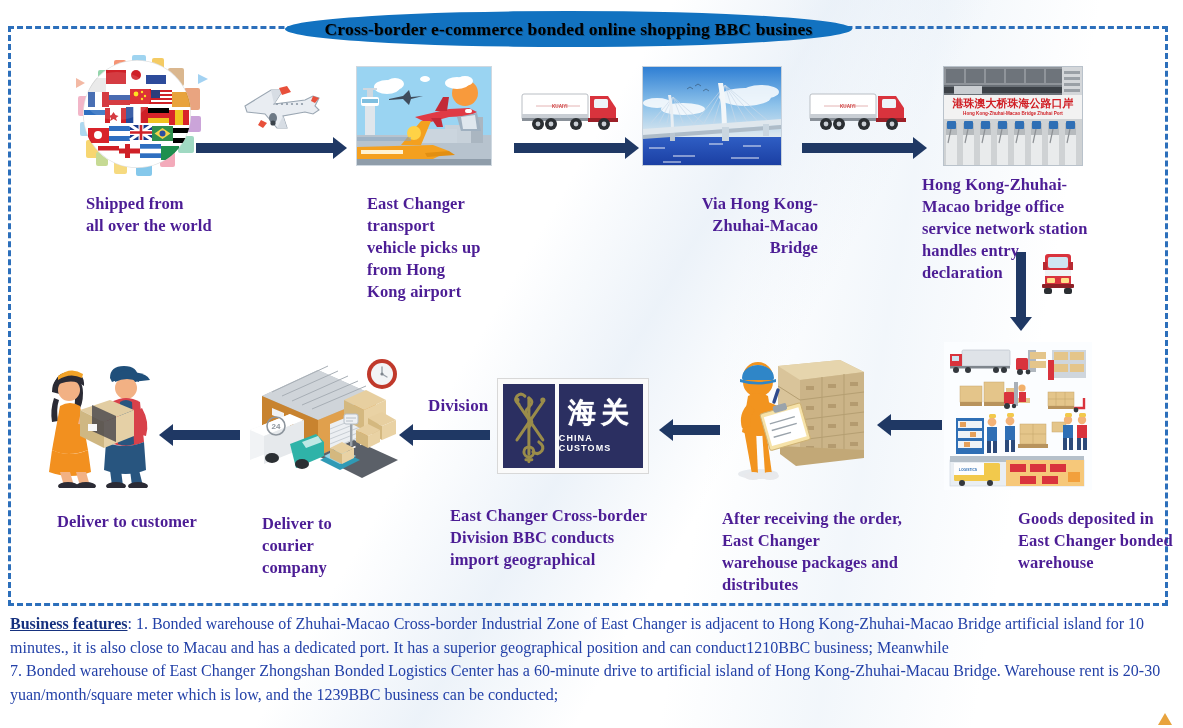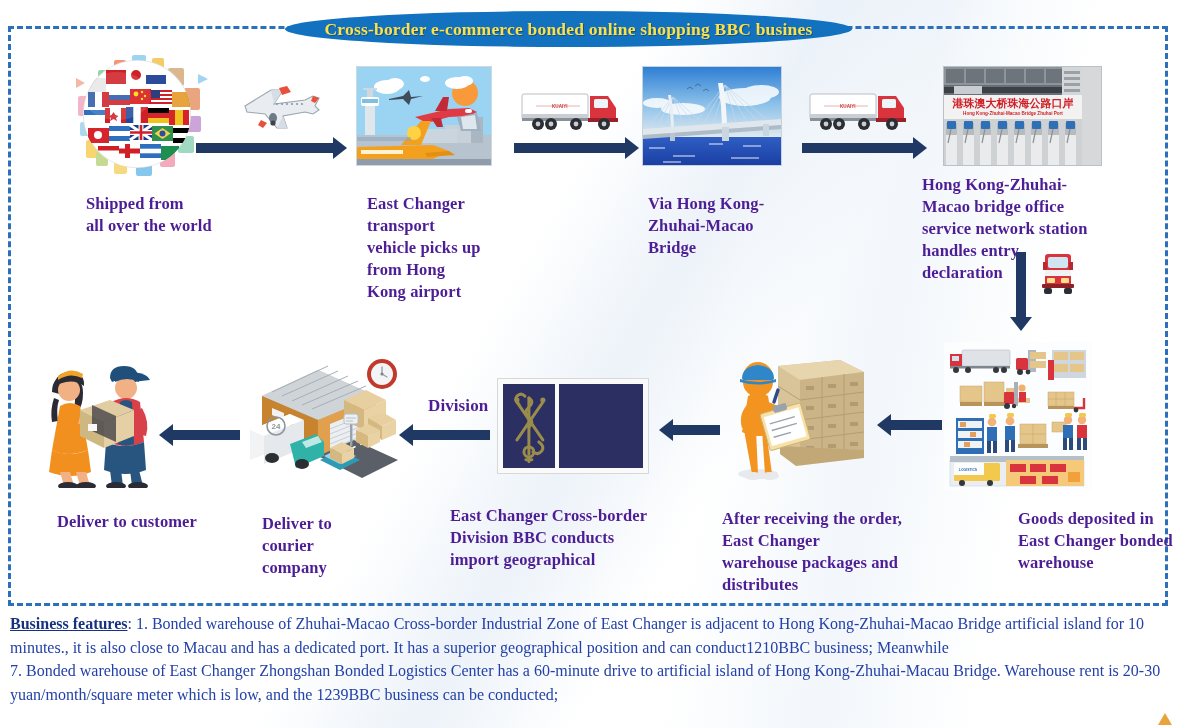--- a/index.html
+++ b/index.html
@@ -20,21 +20,21 @@
   .diagram-frame{
     position:absolute;left:8px;top:26px;width:1160px;height:580px;
     border:3px dashed #2c6fbb;box-sizing:border-box;z-index:1;background:transparent;
   }
   .title-ellipse{
     position:absolute;left:285px;top:11px;width:567px;height:36px;
     background:#1272c0;border-radius:50%/50%;
     z-index:5;display:flex;align-items:center;justify-content:center;
   }
   .title-ellipse span{
-    color:#fde047;font-weight:bold;font-size:17.5px;letter-spacing:.2px;
+    color:#000000;font-weight:bold;font-size:17.5px;letter-spacing:.2px;
     text-shadow:1px 1px 0 rgba(0,0,0,.28);white-space:nowrap;
   }
   .node{position:absolute;z-index:3;}
   .caption{
     position:absolute;z-index:4;color:#4c1d95;font-weight:bold;
     font-size:16.5px;line-height:1.33;letter-spacing:.1px;
   }
   
   .arrow-r{position:absolute;z-index:3;height:10px;background:#1f3864;}
   .arrow-r:after{content:"";position:absolute;right:-13px;top:-6px;
@@ -46,21 +46,21 @@
   .arrow-d:after{content:"";position:absolute;bottom:-13px;left:-6px;
     border-top:14px solid #1f3864;border-left:11px solid transparent;border-right:11px solid transparent;}
 
   
   .globe{position:relative;width:150px;height:128px;}
   
   .airport{position:relative;width:136px;height:100px;border:1px solid #cfd8e0;box-sizing:border-box;overflow:hidden;background:#9fd4ef;}
   
   .bridge{position:relative;width:140px;height:100px;overflow:hidden;border:1px solid #c8d2dc;box-sizing:border-box;}
   
-  .port{position:relative;width:159px;height:100px;overflow:hidden;border:1px solid #b9c2cb;box-sizing:border-box;background:#d6d8da;}
+  .port{position:relative;width:140px;height:100px;overflow:hidden;border:1px solid #b9c2cb;box-sizing:border-box;background:#d6d8da;}
   
   .customs{position:relative;width:152px;height:96px;background:#fafafa;border:1px solid #d8d8d8;box-sizing:border-box;padding:5px;}
   .customs-inner{position:relative;width:100%;height:100%;background:#2b2f61;display:flex;}
   .customs-left{width:37%;border-right:4px solid #fafafa;position:relative;}
   .customs-right{flex:1;position:relative;display:flex;flex-direction:column;align-items:center;justify-content:center;}
   .han{color:#fff;font-weight:bold;font-size:28px;line-height:1;letter-spacing:5px;
        font-family:"DejaVu Sans", sans-serif;text-shadow:0 0 1px #fff;}
   .cc-text{color:#fff;font-family:"Liberation Sans",sans-serif;font-size:9px;font-weight:bold;letter-spacing:1.1px;margin-top:6px;}
   
   .whouse{position:relative;width:150px;height:125px;}
@@ -383,21 +383,21 @@
         <rect x="6" y="80" width="16" height="2"></rect>
           <rect x="30" y="88" width="22" height="2"></rect>
         <rect x="66" y="76" width="14" height="2"></rect>
           <rect x="88" y="90" width="28" height="2"></rect>
         <rect x="100" y="78" width="18" height="2"></rect>
           <rect x="20" y="94" width="18" height="2"></rect>
       </g>
     </svg>
   </div>
 </div>
-<div class="caption" style="left:648px;top:193px;width:170px;">
+<div class="caption" style="left:648px;top:193px;width:170px;text-align:right;">
   <span style="white-space:pre-line;">Via Hong Kong-
 Zhuhai-Macao
 Bridge</span>
 </div>
 
 <div class="node" style="left:806px;top:88px;">
   <svg width="104" height="46" viewBox="0 0 104 46">
     <rect x="4" y="6" width="66" height="26" rx="2" fill="#ffffff" stroke="#b9bec4"></rect>
     <rect x="4" y="26" width="66" height="6" fill="#c9ced4"></rect>
     <path d="M18 18 H62" stroke="#e4b4b4" stroke-width="1"></path>
@@ -747,20 +747,24 @@
             <path d="M36 58 q6 4 3 9 q-4 5 -9 1"></path>
             <circle cx="26" cy="68" r="5"></circle>
             <path d="M26 73 L26 78 M23 76 L29 76"></path>
           </g>
           <g fill="#9a8c4a">
             <circle cx="14" cy="16" r="2.6"></circle>
             <circle cx="40" cy="16" r="2.6"></circle>
           </g>
         </svg>
       </div>
+      <div class="customs-right">
+        <div class="han">海关</div>
+        <div class="cc-text">CHINA CUSTOMS</div>
+      </div>
     </div>
   </div>
 </div>
 <div class="caption" style="left:450px;top:505px;width:250px;">
   <span style="white-space:pre-line;">East Changer Cross-border
 Division BBC conducts
 import geographical</span>
 </div>
 
 <div class="caption" style="left:428px;top:395px;width:90px;font-size:17px;">

